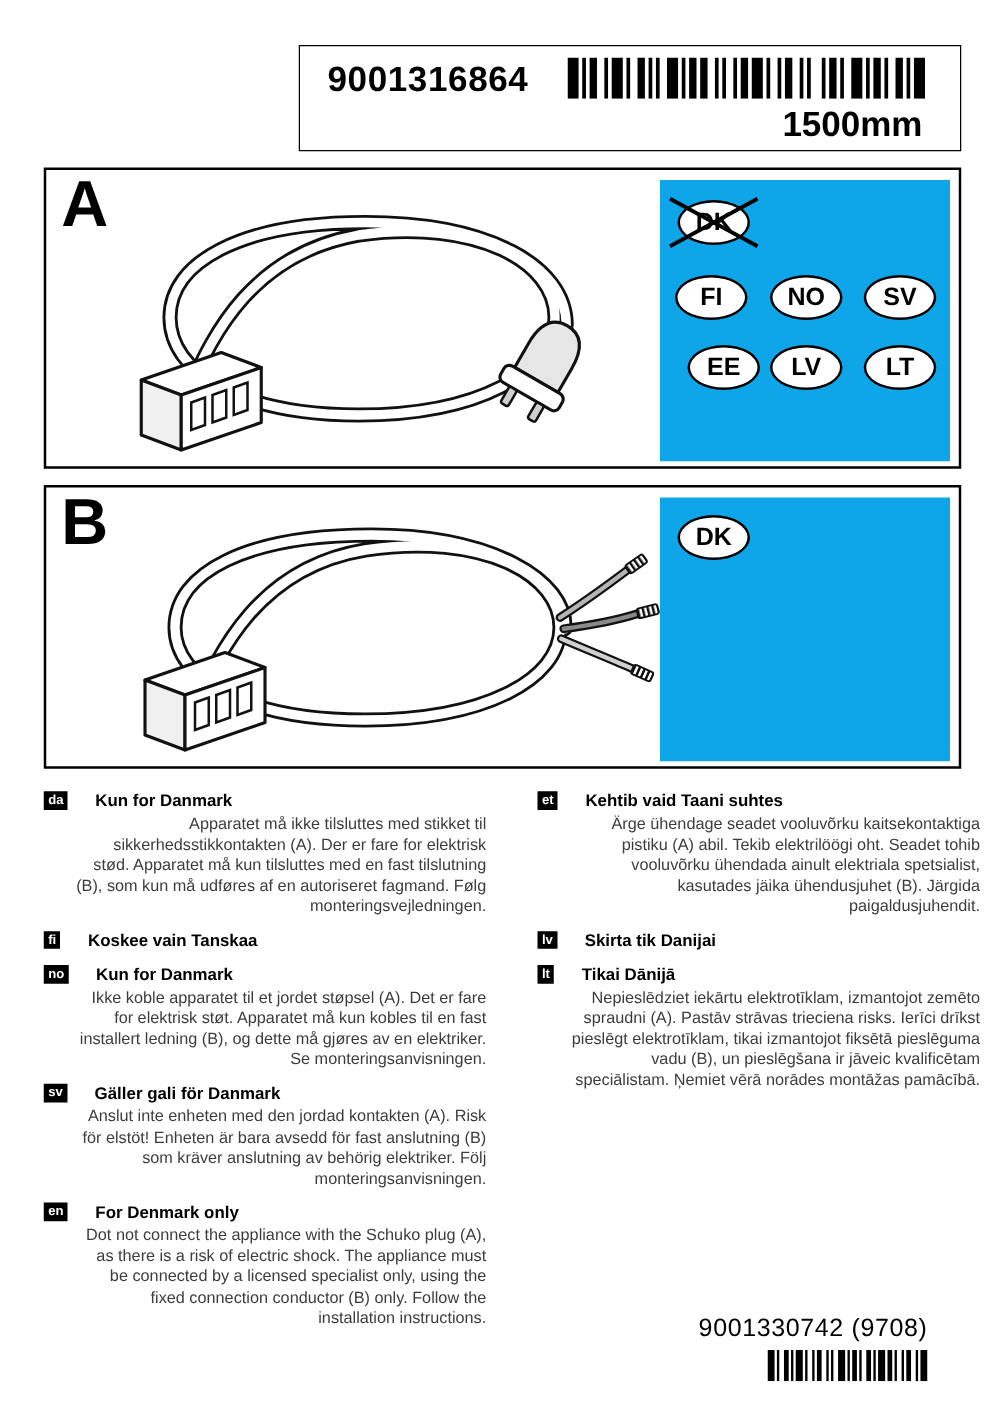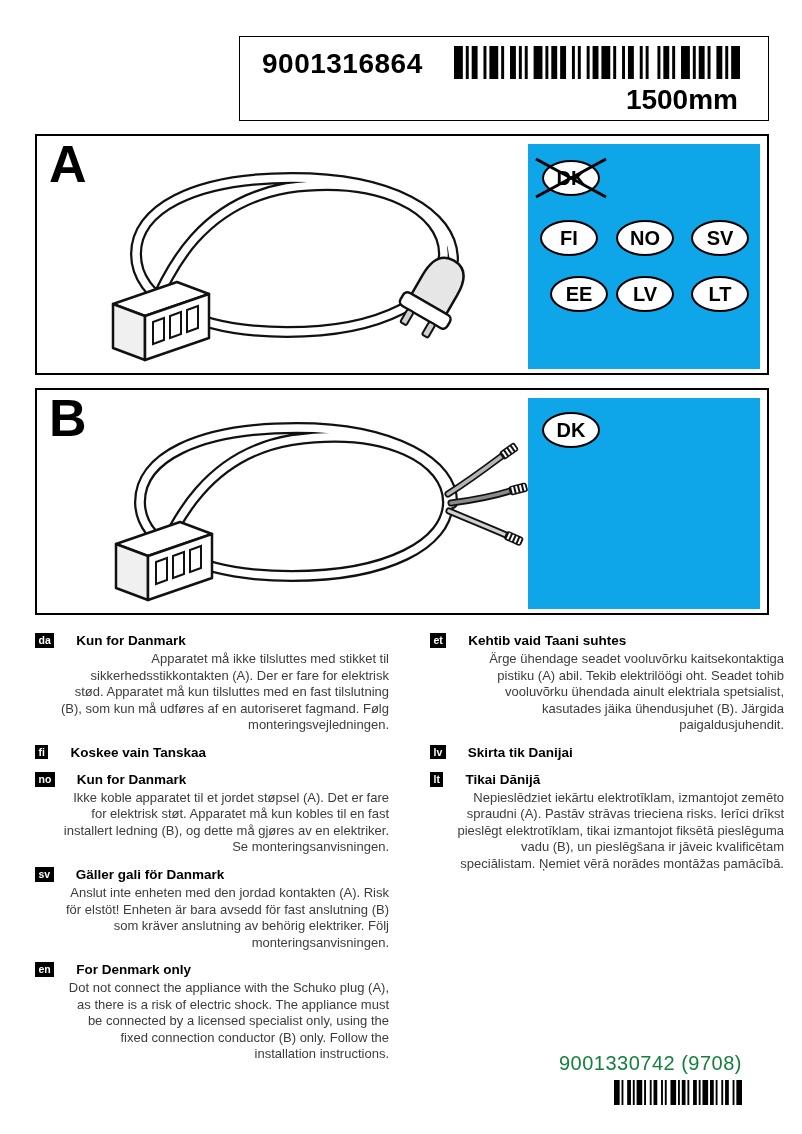--- a/index.html
+++ b/index.html
@@ -73,21 +73,21 @@
     background: #000; color: #fff;
     font-size: 10.5px; font-weight: bold;
     padding: 2px 3.5px; line-height: 1; flex: 0 0 auto;
   }
   .note-title { font-weight: bold; font-size: 13.5px; color: #000; }
   .note-body { margin-left: 25px; margin-right: 2px; text-align: right; }
 
   
   .footer-number {
     position: absolute; right: 60px; top: 1052px;
-    font-size: 20px; color: #15803d; letter-spacing: 0.5px;
+    font-size: 20px; color: #000000; letter-spacing: 0.5px;
   }
   .footer-barcode { position: absolute; right: 60px; top: 1080px; width: 128px; height: 25px; }
 </style>
 </head>
 <body>
 
 <div class="page">
 
   <div class="box header-box">
     <div class="part-number">9001316864</div>

